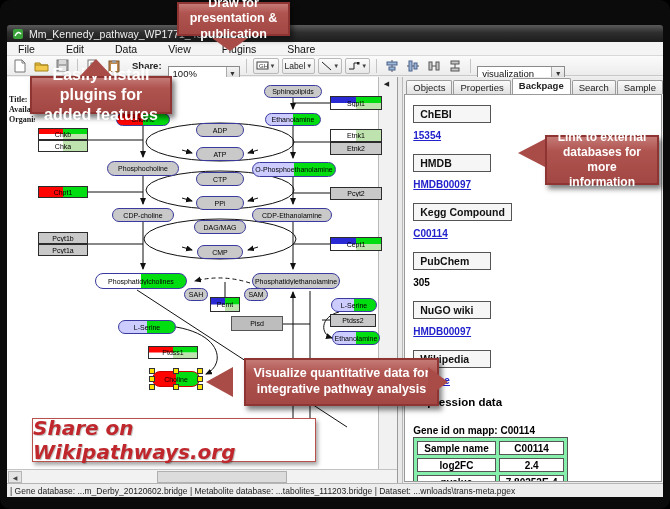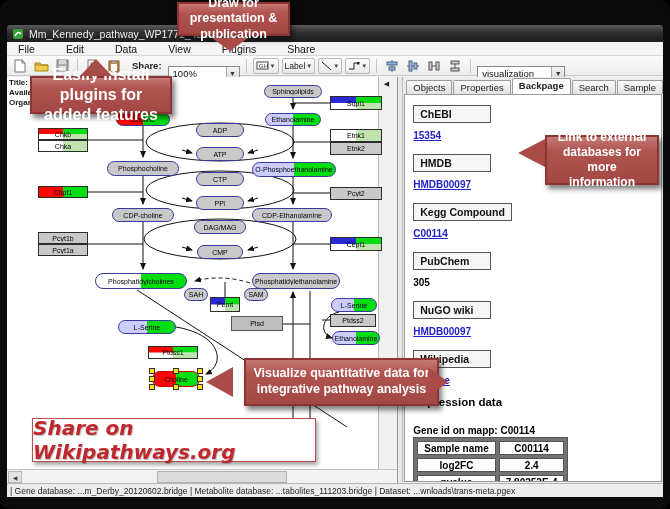--- a/index.html
+++ b/index.html
@@ -33,21 +33,21 @@
   
   .main { position:absolute; top:35px; left:0; width:656px; height:406px; display:flex; }
   .canvas { position:relative; width:424px; height:406px; background:#fff; border-right:1px solid #9a9a9a; overflow:hidden; }
   .gutter { position:absolute; right:0; top:0; width:19px; height:392px; background:#f1f1f1; border-left:1px solid #b9b9b9; }
   .sash { position:absolute; top:3px; left:5px; font-size:7px; color:#222; }
   .hscroll { position:absolute; left:0; bottom:0; width:424px; height:14px; background:#f2f2f2; border-top:1px solid #c3c3c3; }
   .hs-btn { position:absolute; top:1px; width:14px; height:12px; background:#e4e4e4; border:1px solid #b5b5b5;
     font-size:6px; display:flex; align-items:center; justify-content:center; color:#444; }
   .hs-thumb { position:absolute; top:1px; left:150px; width:130px; height:12px; background:#dcdcdc; border:1px solid #b0b0b0; }
 
-  .info { position:absolute; left:2px; top:1px; width:26px; overflow:hidden; z-index:3; }
+  .info { position:absolute; left:2px; top:18px; width:26px; overflow:hidden; z-index:3;font-family:Liberation Serif, serif; }
   .info div { font-size:8px; font-weight:bold; color:#1a1a1a; line-height:10px; white-space:nowrap; }
 
   .pathway-svg { position:absolute; left:0; top:0; z-index:1; }
   .nodes { position:absolute; left:0; top:0; width:405px; height:392px; z-index:2; }
   .node { position:absolute; display:flex; align-items:center; justify-content:center; }
   .node span { font-size:7px; color:#000; white-space:nowrap; overflow:hidden; }
   .node.pill { border:1px solid #3a3a9e; border-radius:8px; }
   .node.box  { border:1px solid #2c2c2c; border-radius:0; }
   .f-gray { background:#c9c9c9; }
   .f-graybig { background:#bdbdbd; border:1px solid #555 !important; }
@@ -70,21 +70,21 @@
     border-bottom:none; border-radius:2px 2px 0 0; padding:1px 6px 2px; height:14px; }
   .tab.active { background:#fff; height:16px; font-weight:bold; position:relative; z-index:2; }
   .panel-content { flex:1; background:#fff; border:1px solid #9a9a9a; margin:0 1px 1px 1px; padding:8px 0 0 8px; overflow:hidden; }
   .bp-header { display:inline-block; border:1px solid #555; background:#f6f6f6; font-size:10.5px; font-weight:bold;
     color:#111; padding:2px 6px; min-width:78px; margin-top:9px; }
   .bp-header:first-child { margin-top:2px; }
   .bp-val { font-size:10px; font-weight:bold; margin:7px 0 4px 0; }
   .bp-val a { color:#2222cc; }
   .bp-expr { font-size:11.5px; font-weight:bold; margin-top:10px; }
   .bp-geneid { font-size:10px; font-weight:bold; margin-top:17px; }
-  .bp-table { border-collapse:separate; border-spacing:3px; border:1px solid #555; margin-top:1px; background:#737373; }
+  .bp-table { border-collapse:separate; border-spacing:3px; border:1px solid #555; margin-top:1px; background:#86efac; }
   .bp-table td { border:1px solid #555; font-size:10px; font-weight:bold; text-align:center; padding:0 6px; height:14px; background:#fff; }
   .bp-table td:first-child { min-width:68px; }
   .bp-table td:last-child { min-width:58px; }
 
   .statusbar { position:absolute; left:7px; top:483px; width:656px; height:14px; background:#ededed;
     border-top:1px solid #b5b5b5; display:flex; align-items:center; padding-left:3px; }
   .statusbar span { font-size:8.5px; color:#222; white-space:nowrap; overflow:hidden; }
 
   
   .callout { position:absolute; z-index:40; background:linear-gradient(#c47a76,#b05450 30%,#a24743);

